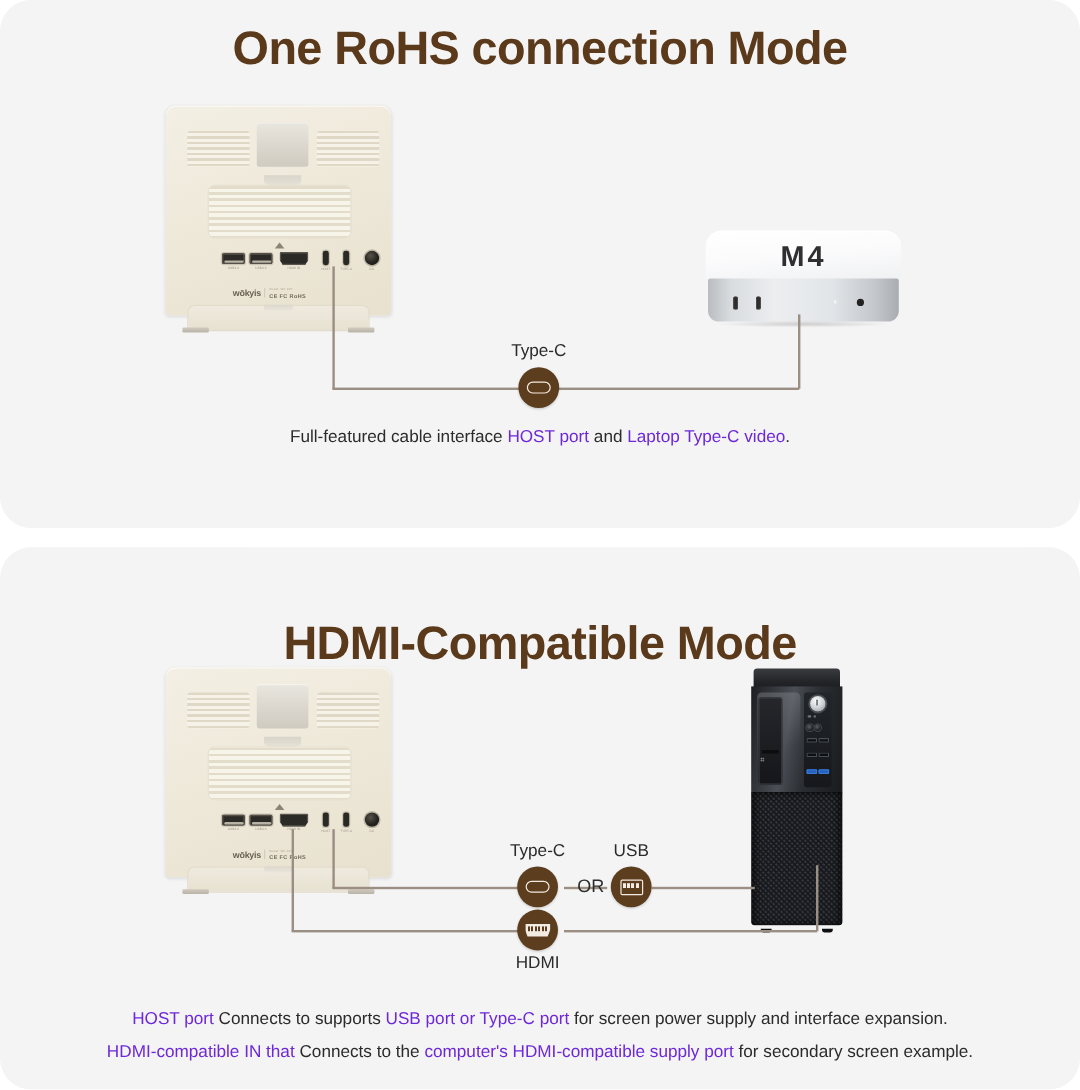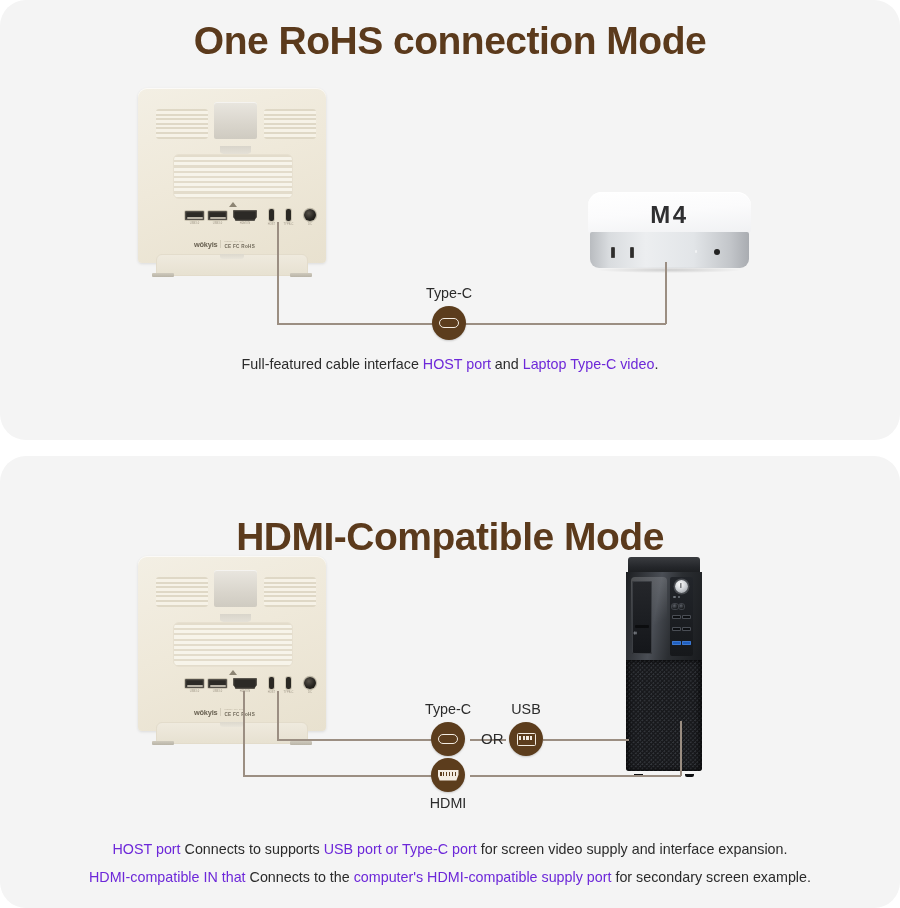--- a/index.html
+++ b/index.html
@@ -503,20 +503,20 @@
       <span class="g-usba"></span>
     </div>
     <div class="badge-label" style="left:469px; top:245px; width:114px;">USB</div>
 
     <div class="badge" style="left:431px; top:302px;">
       <span class="g-hdmi"></span>
     </div>
     <div class="badge-label" style="left:391px; top:339px; width:114px;">HDMI</div>
 
     <div class="caption" style="top:385px;">
-      <span class="accent">HOST port</span><span> Connects to supports </span><span class="accent">USB port or Type-C port</span><span> for screen video supply and interface expansion.</span>
+      <span class="accent">HOST port</span><span> Connects to supports </span><span class="accent">USB port or Type-C port</span><span> for screen power supply and interface expansion.</span>
     </div>
     <div class="caption" style="top:413px;">
       <span class="accent">HDMI-compatible IN that</span><span> Connects to the </span><span class="accent">computer's HDMI-compatible supply port</span><span> for secondary screen example.</span>
     </div>
   </div>
 
 </div>
 
 </body></html>

